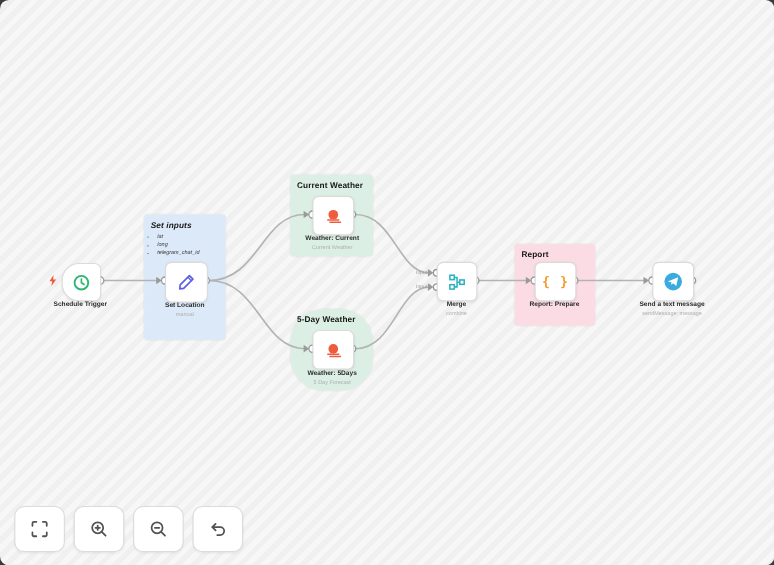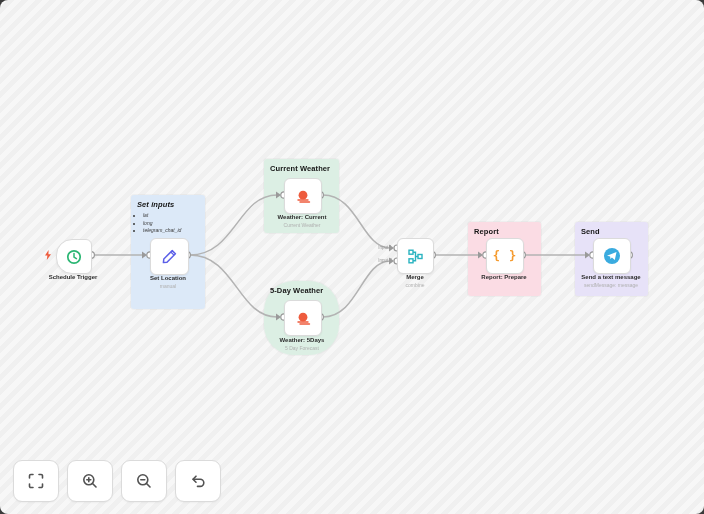--- a/index.html
+++ b/index.html
@@ -58,23 +58,20 @@
   </div>
 
   <div class="group g-green" style="left:264px;top:281px;width:75px;height:74px;border-radius:30px;">
     <div class="gtitle">5-Day Weather</div>
   </div>
 
   <div class="group g-pink" style="left:468px;top:222px;width:73px;height:74px;">
     <div class="gtitle">Report</div>
   </div>
 
-  <div class="group g-purple" style="left:575px;top:222px;width:73px;height:74px;">
-    <div class="gtitle">Send</div>
-  </div>
 
   <svg class="wires" width="704" height="514" viewBox="0 0 704 514">
     <g stroke="#b3b3b3" stroke-width="1.5" fill="none">
       <path d="M94,255 L143,255"></path>
       <path d="M190,255 C235,255 238,195 277,195"></path>
       <path d="M190,255 C235,255 238,317 277,317"></path>
       <path d="M323,195 C358,195 362,248 390,248"></path>
       <path d="M323,317 C358,317 362,261 390,261"></path>
       <path d="M435,255 L479,255"></path>
       <path d="M525,255 L586,255"></path>

